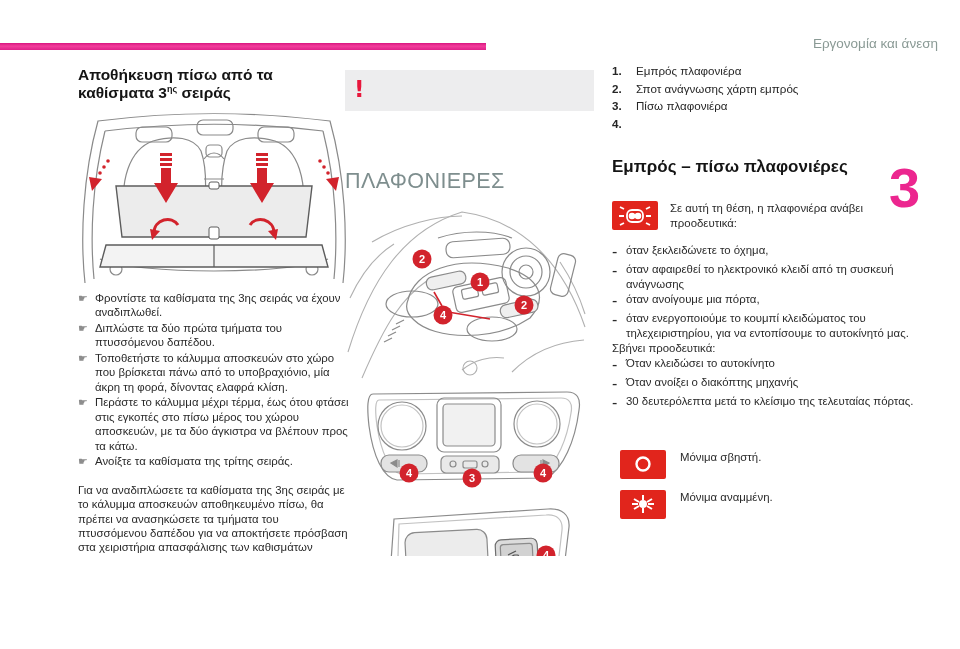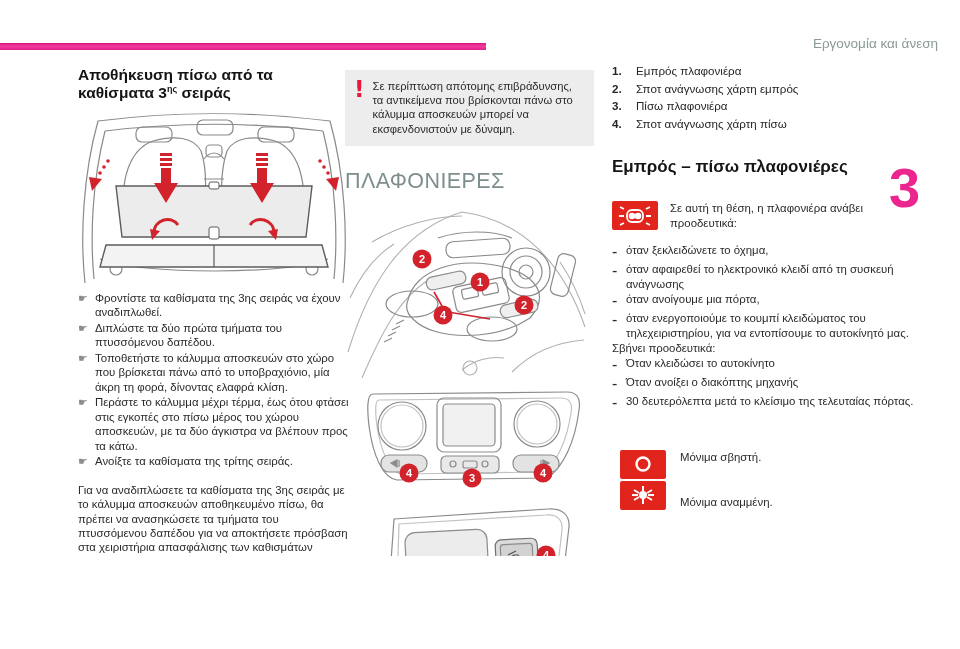--- a/index.html
+++ b/index.html
@@ -132,21 +132,20 @@
     <div class="bullet">
         <span class="hand">☛</span>
         <span class="btext">Ανοίξτε τα καθίσματα της τρίτης σειράς.</span>
       </div>
     <div class="gap"></div>
     <p class="body para">Για να αναδιπλώσετε τα καθίσματα της 3ης σειράς με το κάλυμμα αποσκευών αποθηκευμένο πίσω, θα πρέπει να ανασηκώσετε τα τμήματα του πτυσσόμενου δαπέδου για να αποκτήσετε πρόσβαση στα χειριστήρια απασφάλισης των καθισμάτων (κόκκινοι ιμάντες).</p>
   </div>
 
   <div class="warnbox">
     <span class="excl">!</span>
-    <span class="body">Σε περίπτωση απότομης επιβράδυνσης, τα αντικείμενα που βρίσκονται πάνω στο κάλυμμα αποσκευών μπορεί να εκσφενδονιστούν με δύναμη.</span>
   </div>
 
   <div class="sectitle">ΠΛΑΦΟΝΙΕΡΕΣ</div>
 
   <svg class="illo" style="left:342px;top:202px;" width="250" height="180" viewBox="0 0 250 180">
     <g fill="none" stroke="#b0b0b0" stroke-width="1.1">
       <path d="M6,150 C28,78 62,28 120,10 C178,18 220,58 243,125"></path>
       <path d="M20,176 C44,120 60,96 86,78"></path>
       <path d="M170,170 C190,150 214,140 242,138"></path>
       <path d="M30,40 C60,22 96,14 120,14"></path>
@@ -240,21 +239,20 @@
     <div class="numrow">
         <span class="n">2.</span>
         <span>Σποτ ανάγνωσης χάρτη εμπρός</span>
       </div>
     <div class="numrow">
         <span class="n">3.</span>
         <span>Πίσω πλαφονιέρα</span>
       </div>
     <div class="numrow">
         <span class="n">4.</span>
-        <span>Σποτ ανάγνωσης χάρτη πίσω</span>
       </div>
 
     <h2 class="h2" style="margin-top:25px;">Εμπρός – πίσω πλαφονιέρες</h2>
 
     <div class="introrow">
       <div class="redbox">
         <svg width="38" height="22" viewBox="0 0 38 22">
           <g stroke="#fff" stroke-width="1.8" fill="none">
             <rect x="11" y="5" width="16" height="12" rx="5"></rect>
             <circle cx="16" cy="11" r="2.4" fill="#fff"></circle>
@@ -303,21 +301,21 @@
     </div>
 
     <div class="moderow" style="margin-top:38px;">
       <div class="redbox">
         <svg width="26" height="20" viewBox="0 0 26 20">
             <circle cx="13" cy="10" r="6.5" fill="none" stroke="#fff" stroke-width="2.4"></circle>
           </svg>
       </div>
       <span class="body">Μόνιμα σβηστή.</span>
     </div>
-    <div class="moderow" style="margin-top:2px;align-items:flex-end;">
+    <div class="moderow" style="margin-top:11px;">
       <div class="redbox">
         <svg width="26" height="22" viewBox="0 0 26 22">
           <g stroke="#fff" stroke-width="2" fill="#fff">
             <circle cx="13" cy="11" r="3"></circle>
             <path d="M13,2 L13,7 M13,15 L13,20 M4,6 L9,9 M17,13 L22,16 M4,16 L9,13 M17,9 L22,6 M2,11 L8,11 M18,11 L24,11" fill="none"></path>
           </g>
         </svg>
       </div>
       <span class="body">Μόνιμα αναμμένη.</span>
     </div>

